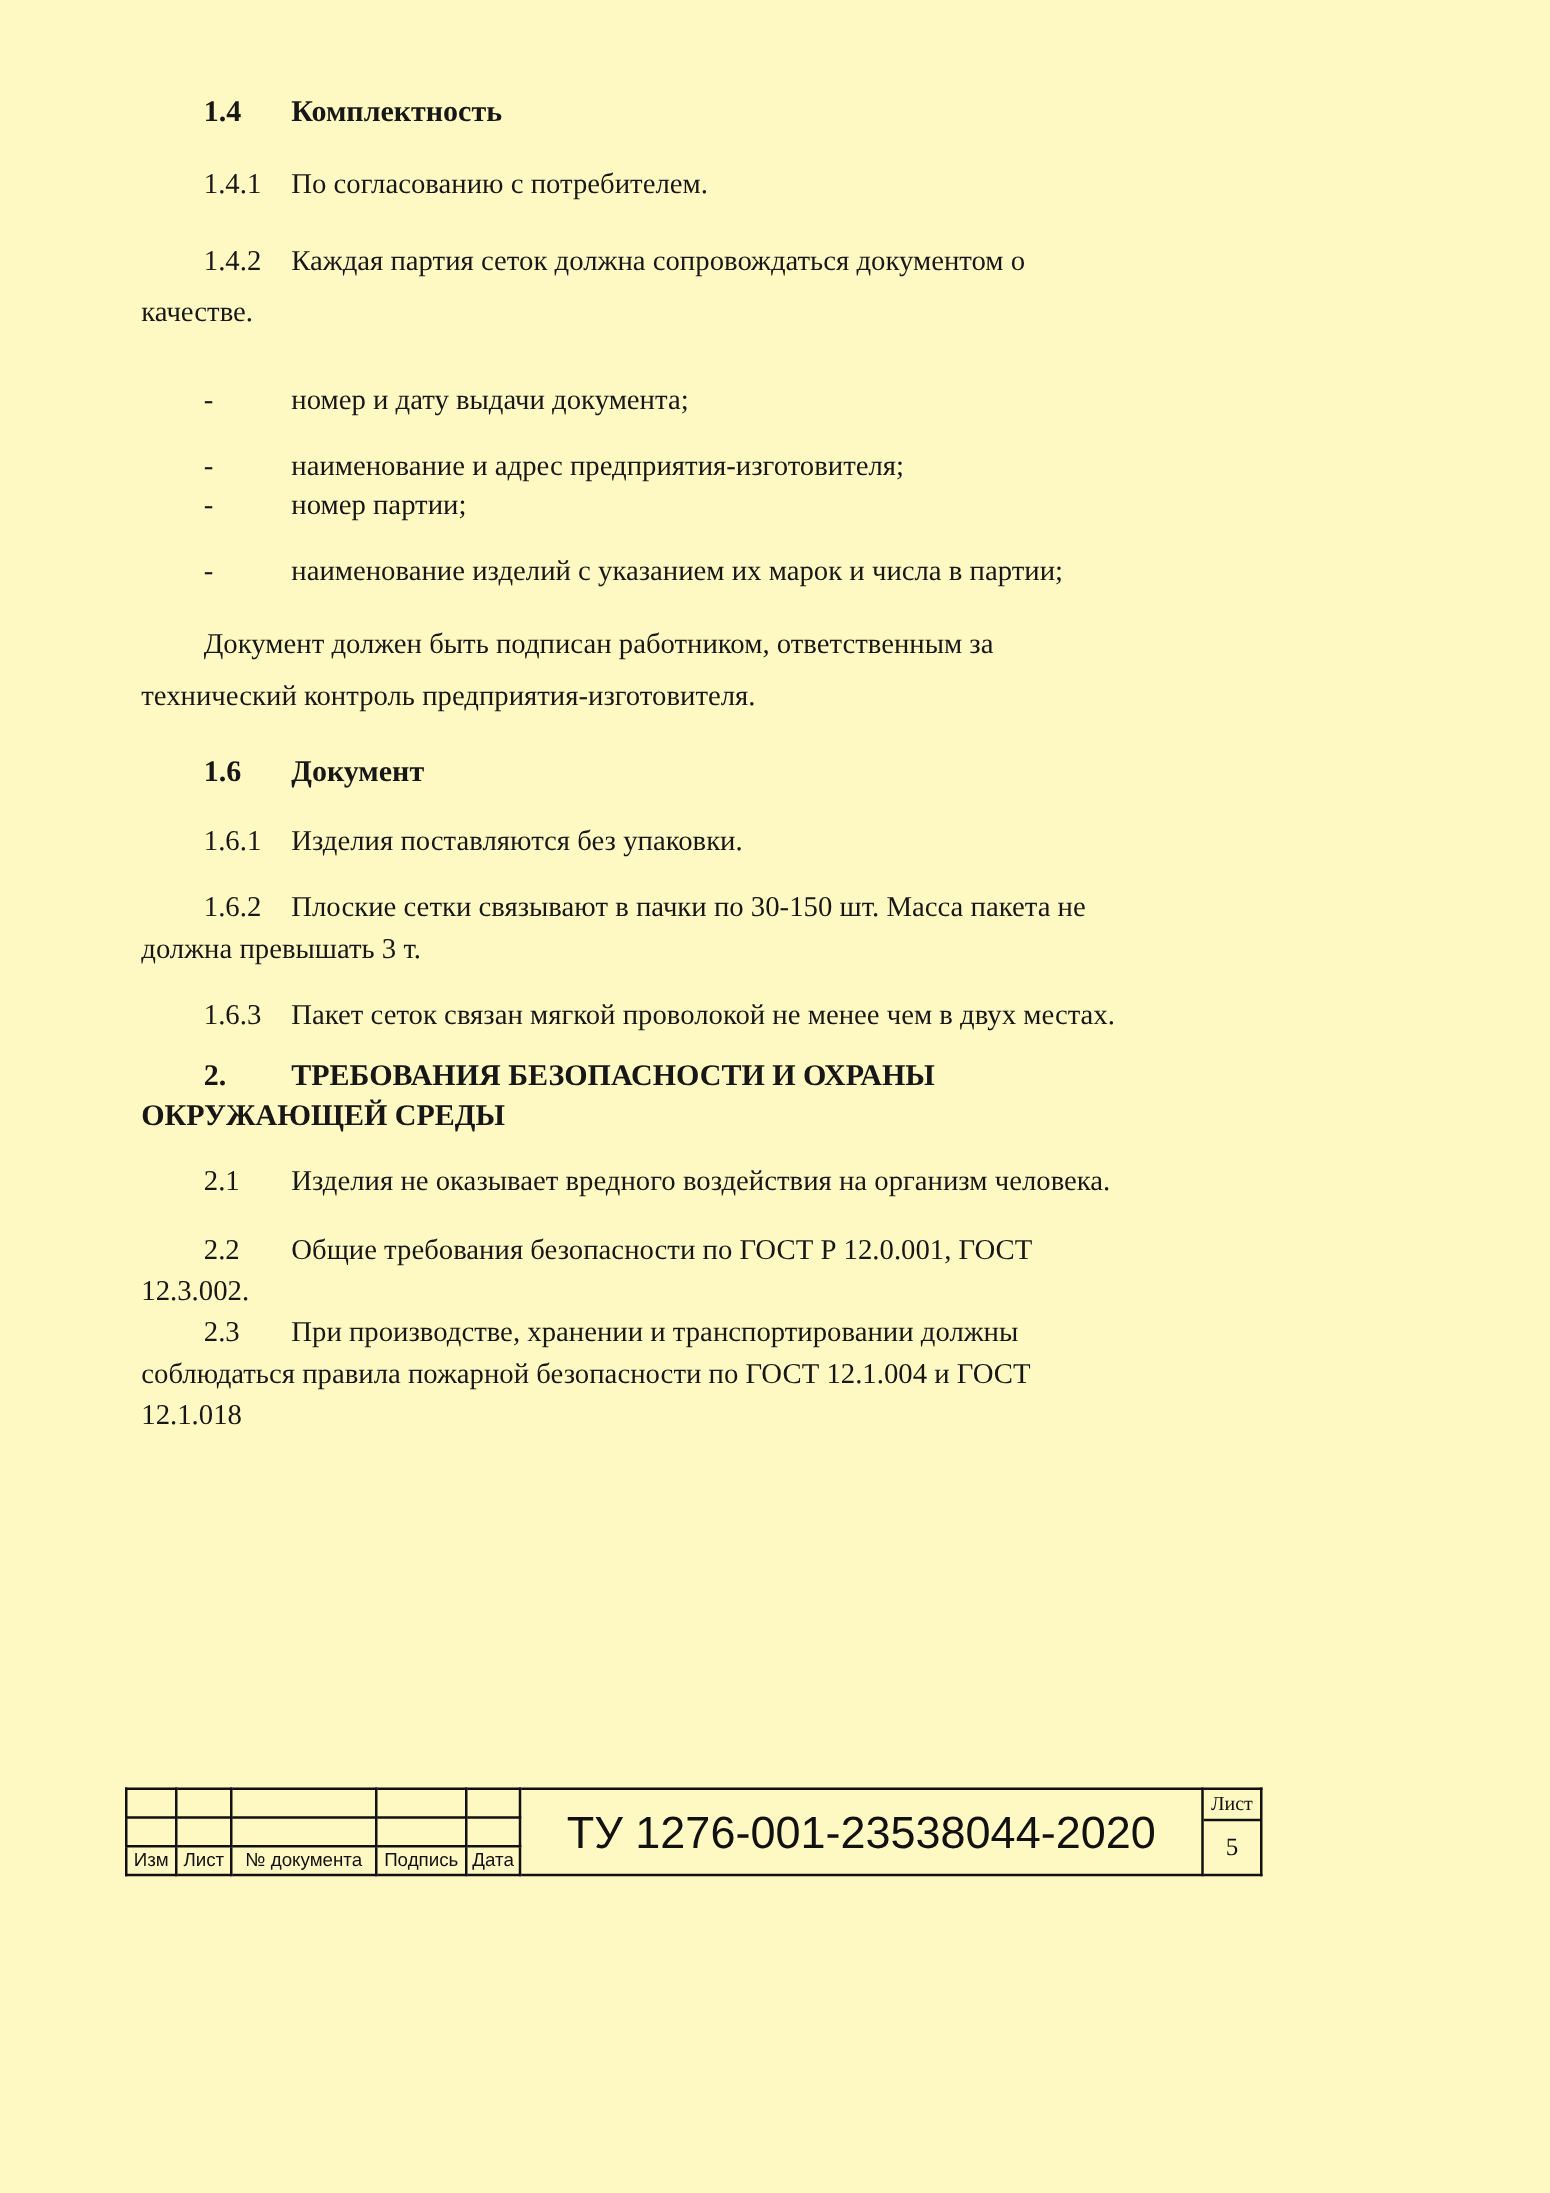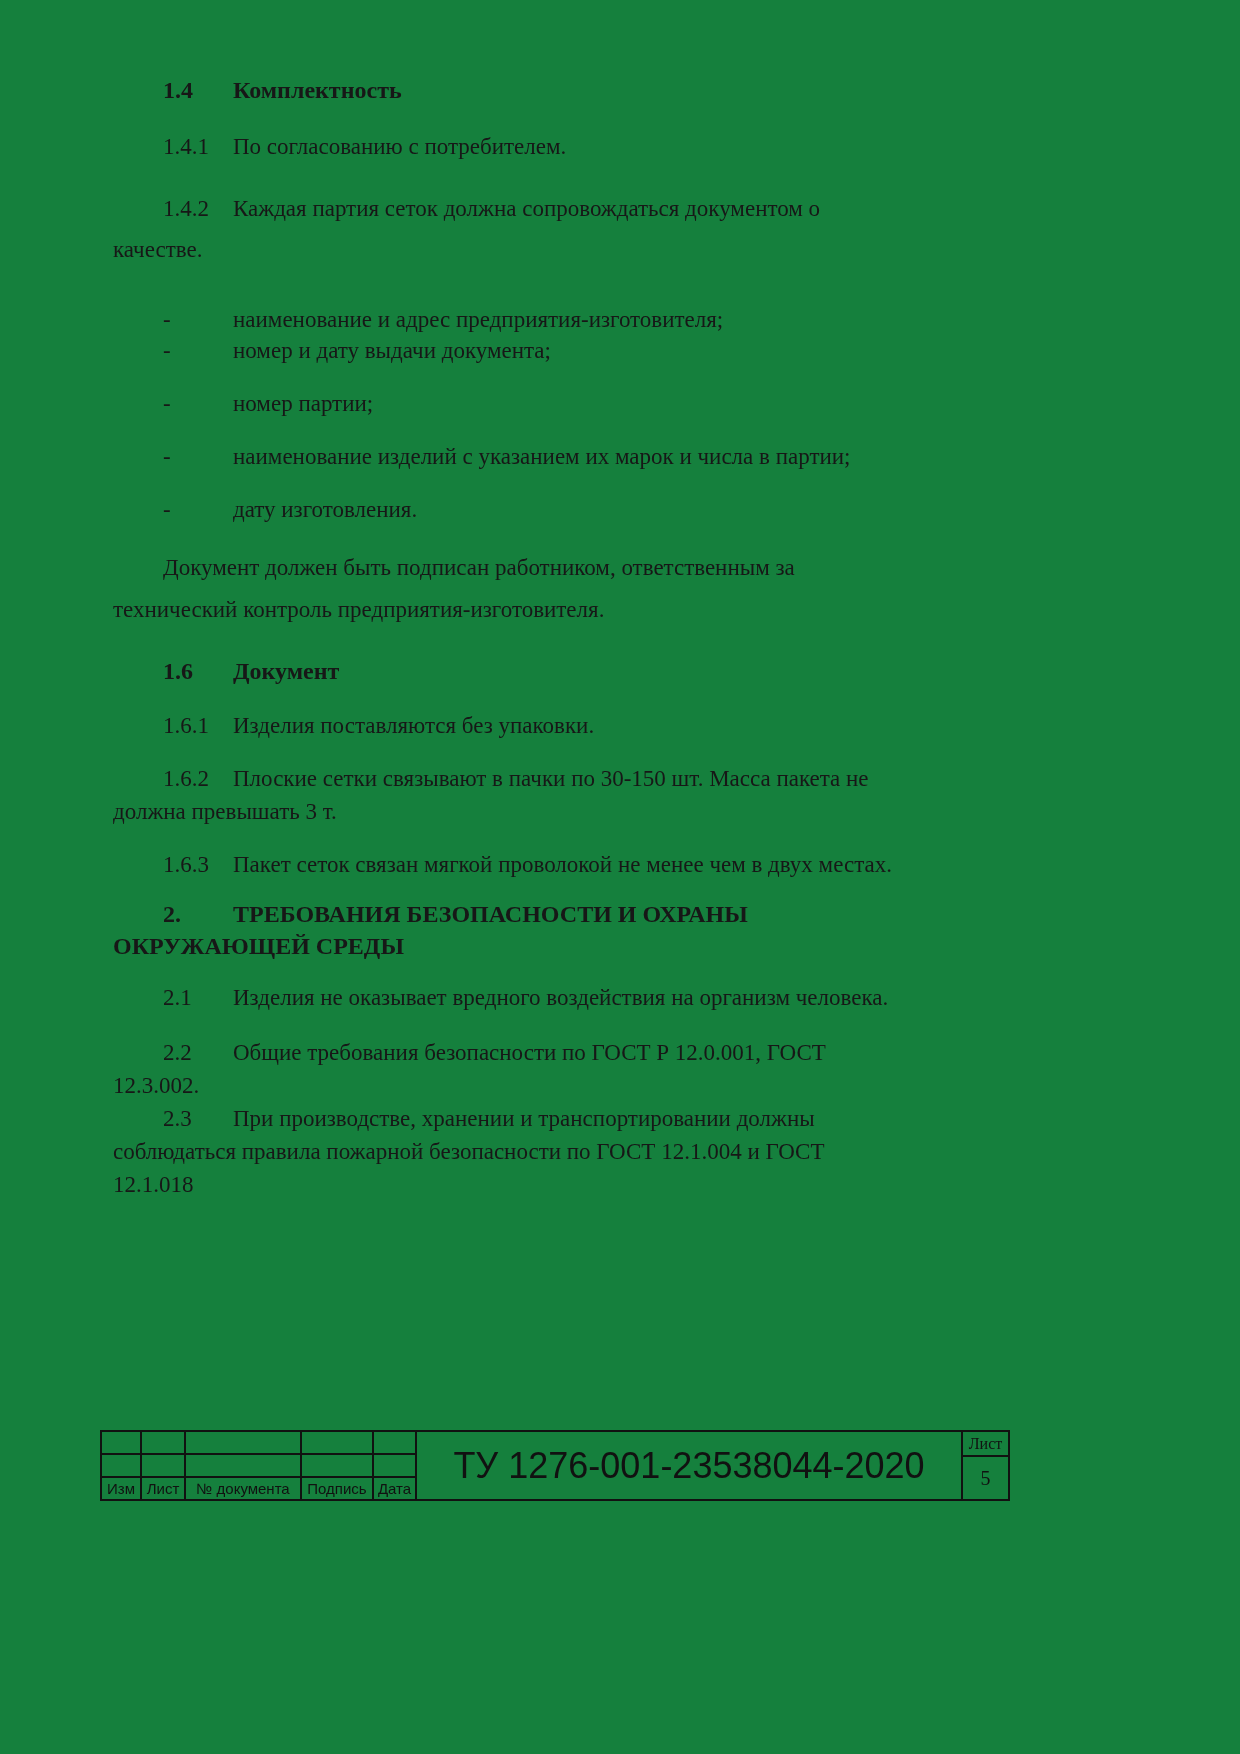--- a/index.html
+++ b/index.html
@@ -1,20 +1,20 @@
 <!DOCTYPE html>
 <html><head>
 <meta charset="utf-8">
 <style>
   * { margin:0; padding:0; box-sizing:border-box; }
   html,body { background:#e8e8e8; }
   .page {
     position:relative;
     width:1240px; height:1754px;
-    background:#15803d;
+    background:#fef9c3;
     font-family:"Liberation Serif", serif;
     color:#171717;
     margin:0 auto;
     overflow:hidden;
   }
   .content {
     position:absolute; left:113px; top:75px; width:892px;
     font-size:23px;
   }
   .heading { font-size:24px; font-weight:bold; line-height:30px; text-indent:50px; }
@@ -80,25 +80,24 @@
     <h2 class="heading"><span class="num">1.4</span><span>Комплектность</span></h2>
 
     <p class="para lh33 mt25"><span class="num">1.4.1</span><span class="pre">По согласованию с потребителем.</span></p>
 
     <p class="para lh41"><span class="num">1.4.2</span><span class="pre">Каждая партия сеток должна сопровождаться документом о
 качестве.</span></p>
 
 
 
     <div class="mt34">
+      <div class="li mb22"><span class="num">-</span><span>номер и дату выдачи документа;</span></div>
       <div class="li"><span class="num">-</span><span>наименование и адрес предприятия-изготовителя;</span></div>
-      <div class="li mb22"><span class="num">-</span><span>номер и дату выдачи документа;</span></div>
       <div class="li mb22"><span class="num">-</span><span>номер партии;</span></div>
       <div class="li mb22"><span class="num">-</span><span>наименование изделий с указанием их марок и числа в партии;</span></div>
-      <div class="li"><span class="num">-</span><span>дату изготовления.</span></div>
     </div>
 
     <p class="para lh42 mt22 pre">Документ должен быть подписан работником, ответственным за
 технический контроль предприятия-изготовителя.</p>
 
     <h2 class="heading mt25"><span class="num">1.6</span><span>Документ</span></h2>
 
     <p class="para lh33 mt23"><span class="num">1.6.1</span><span class="pre">Изделия поставляются без упаковки.</span></p>
 
     <p class="para lh33 mt20"><span class="num">1.6.2</span><span class="pre">Плоские сетки связывают в пачки по 30-150 шт. Масса пакета не

